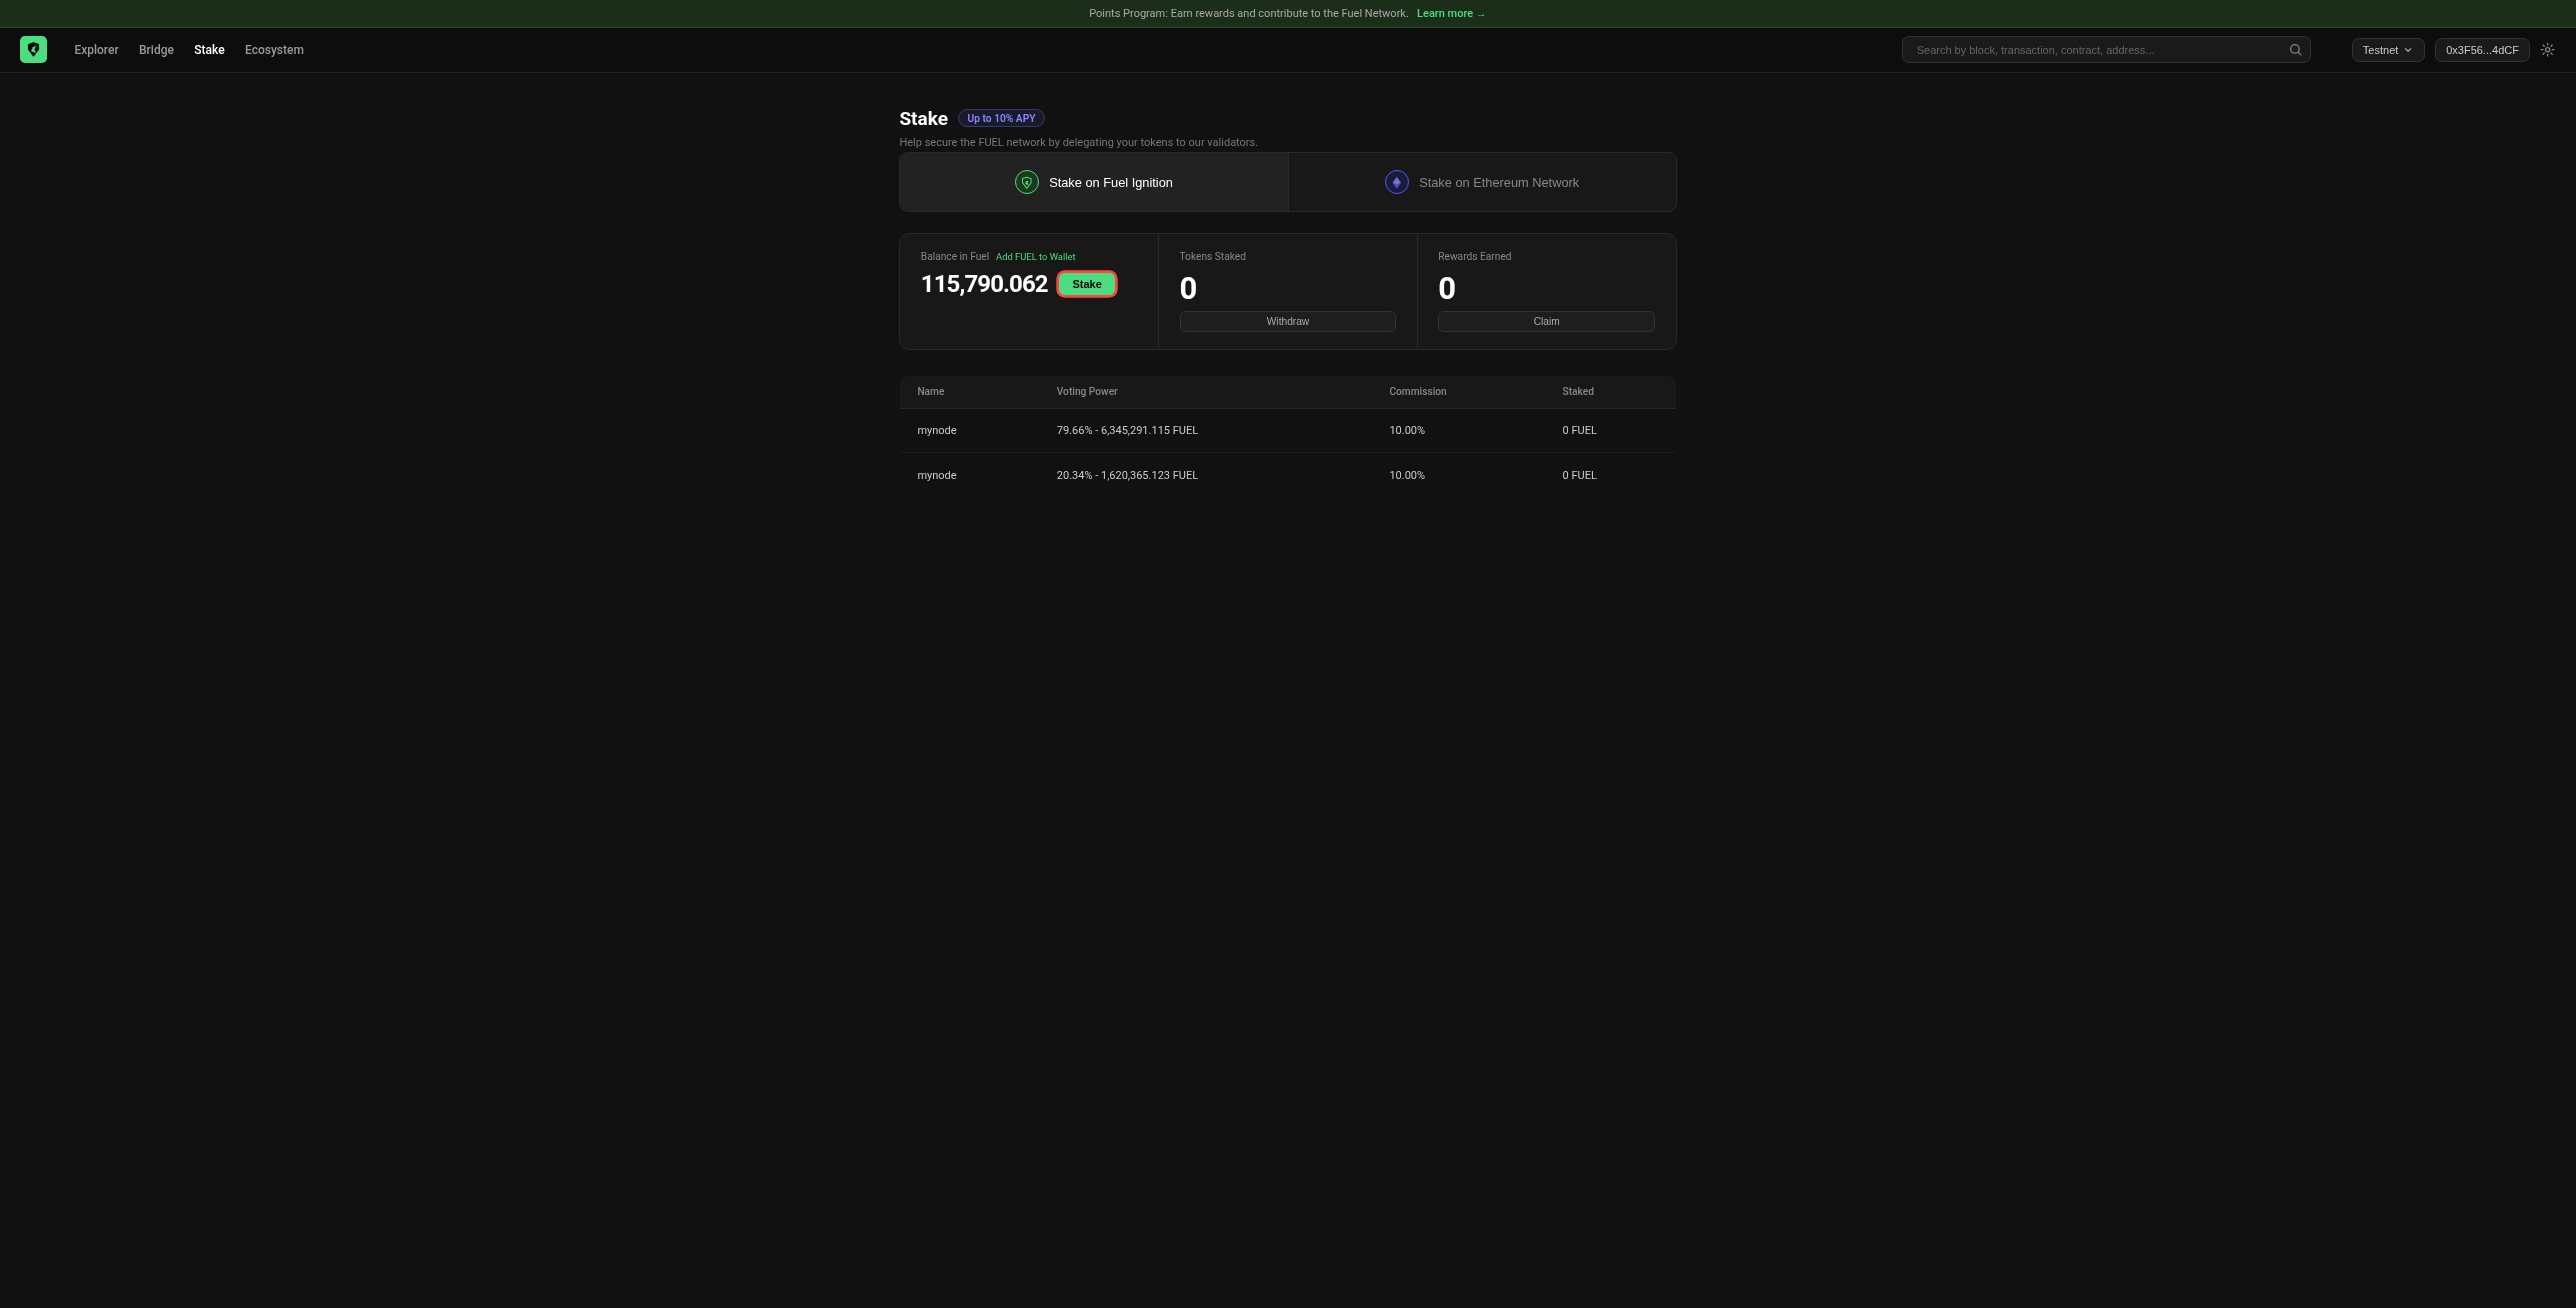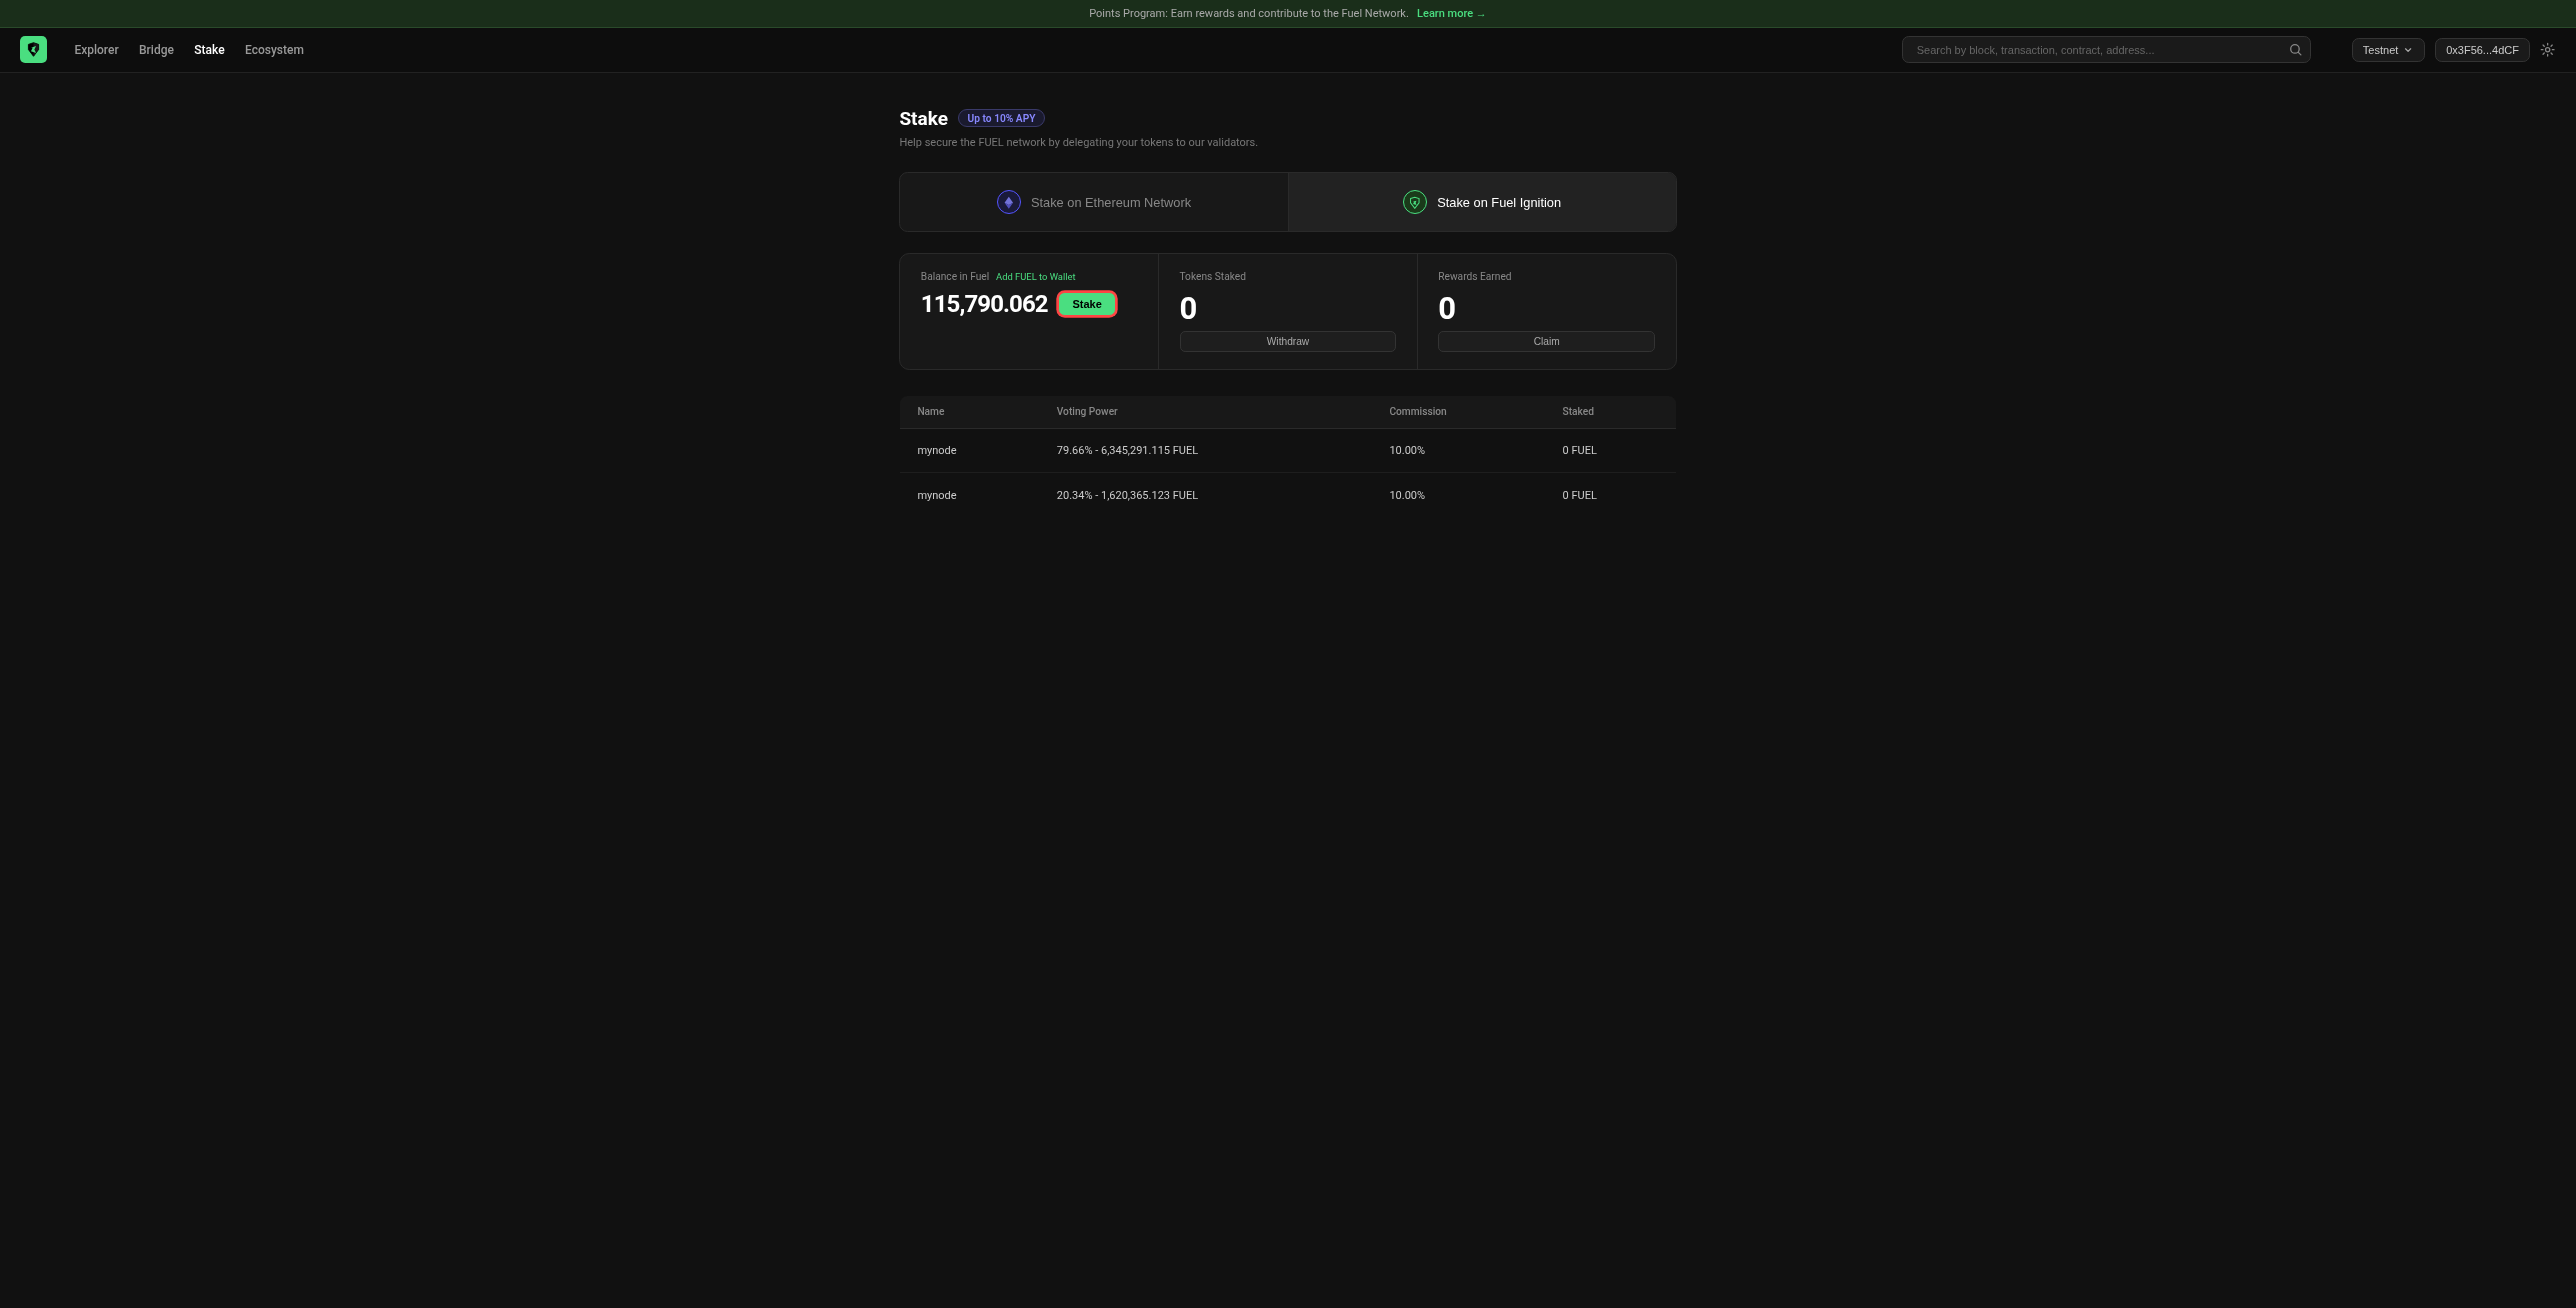--- a/index.html
+++ b/index.html
@@ -165,21 +165,21 @@
       border: 0.9px solid #3a3a6a;
       border-radius: 17px;
       padding: 2.6px 8.5px;
       font-size: 10.2px;
       color: #8888ff;
       font-weight: 600;
     }
     .stake-subtitle {
       font-size: 11px;
       color: #777;
-      margin-bottom: 23px;
+      margin-bottom: 3px;
     }
 
     
     .network-tabs {
       display: flex;
       border: 0.9px solid #2a2a2a;
       border-radius: 8.5px;
       overflow: hidden;
       margin-bottom: 20.4px;
       background: #181818;
@@ -415,37 +415,37 @@
 
 <div class="main-content">
 
   <div class="stake-header">
     <h1 class="stake-title">Stake</h1>
     <span class="apy-badge">Up to 10% APY</span>
   </div>
   <p class="stake-subtitle">Help secure the FUEL network by delegating your tokens to our validators.</p>
 
   <div class="network-tabs">
+    <button class="network-tab active">
+      <div class="tab-icon tab-icon-fuel">
+        <svg width="13.6" height="13.6" viewBox="0 0 16 16" fill="none">
+          <path d="M3 3 L8 1.5 L13 3 L13 8 L8 14.5 L3 8 Z" fill="transparent" stroke="#4ade80" stroke-width="1.2"></path>
+          <path d="M6 6.5 L10 5.5 L9 8 L10 10.5 L6 9.5 L7 7 Z" fill="#4ade80"></path>
+        </svg>
+      </div>
+      <span>Stake on Fuel Ignition</span>
+    </button>
     <button class="network-tab">
       <div class="tab-icon tab-icon-eth">
         <svg width="13.6" height="13.6" viewBox="0 0 16 16" fill="none">
           <polygon points="8,1 13,8 8,10.5 3,8" fill="#8888ff" opacity="0.8"></polygon>
           <polygon points="8,10.5 13,8 8,15 3,8" fill="#5555cc" opacity="0.9"></polygon>
         </svg>
       </div>
       <span>Stake on Ethereum Network</span>
-    </button>
-    <button class="network-tab active">
-      <div class="tab-icon tab-icon-fuel">
-        <svg width="13.6" height="13.6" viewBox="0 0 16 16" fill="none">
-          <path d="M3 3 L8 1.5 L13 3 L13 8 L8 14.5 L3 8 Z" fill="transparent" stroke="#4ade80" stroke-width="1.2"></path>
-          <path d="M6 6.5 L10 5.5 L9 8 L10 10.5 L6 9.5 L7 7 Z" fill="#4ade80"></path>
-        </svg>
-      </div>
-      <span>Stake on Fuel Ignition</span>
     </button>
   </div>
 
   <div class="balance-card">
 
     <div class="balance-section">
       <div class="balance-label">
         <span>Balance in Fuel</span>
         <a href="#" class="add-fuel-link">Add FUEL to Wallet</a>
       </div>

